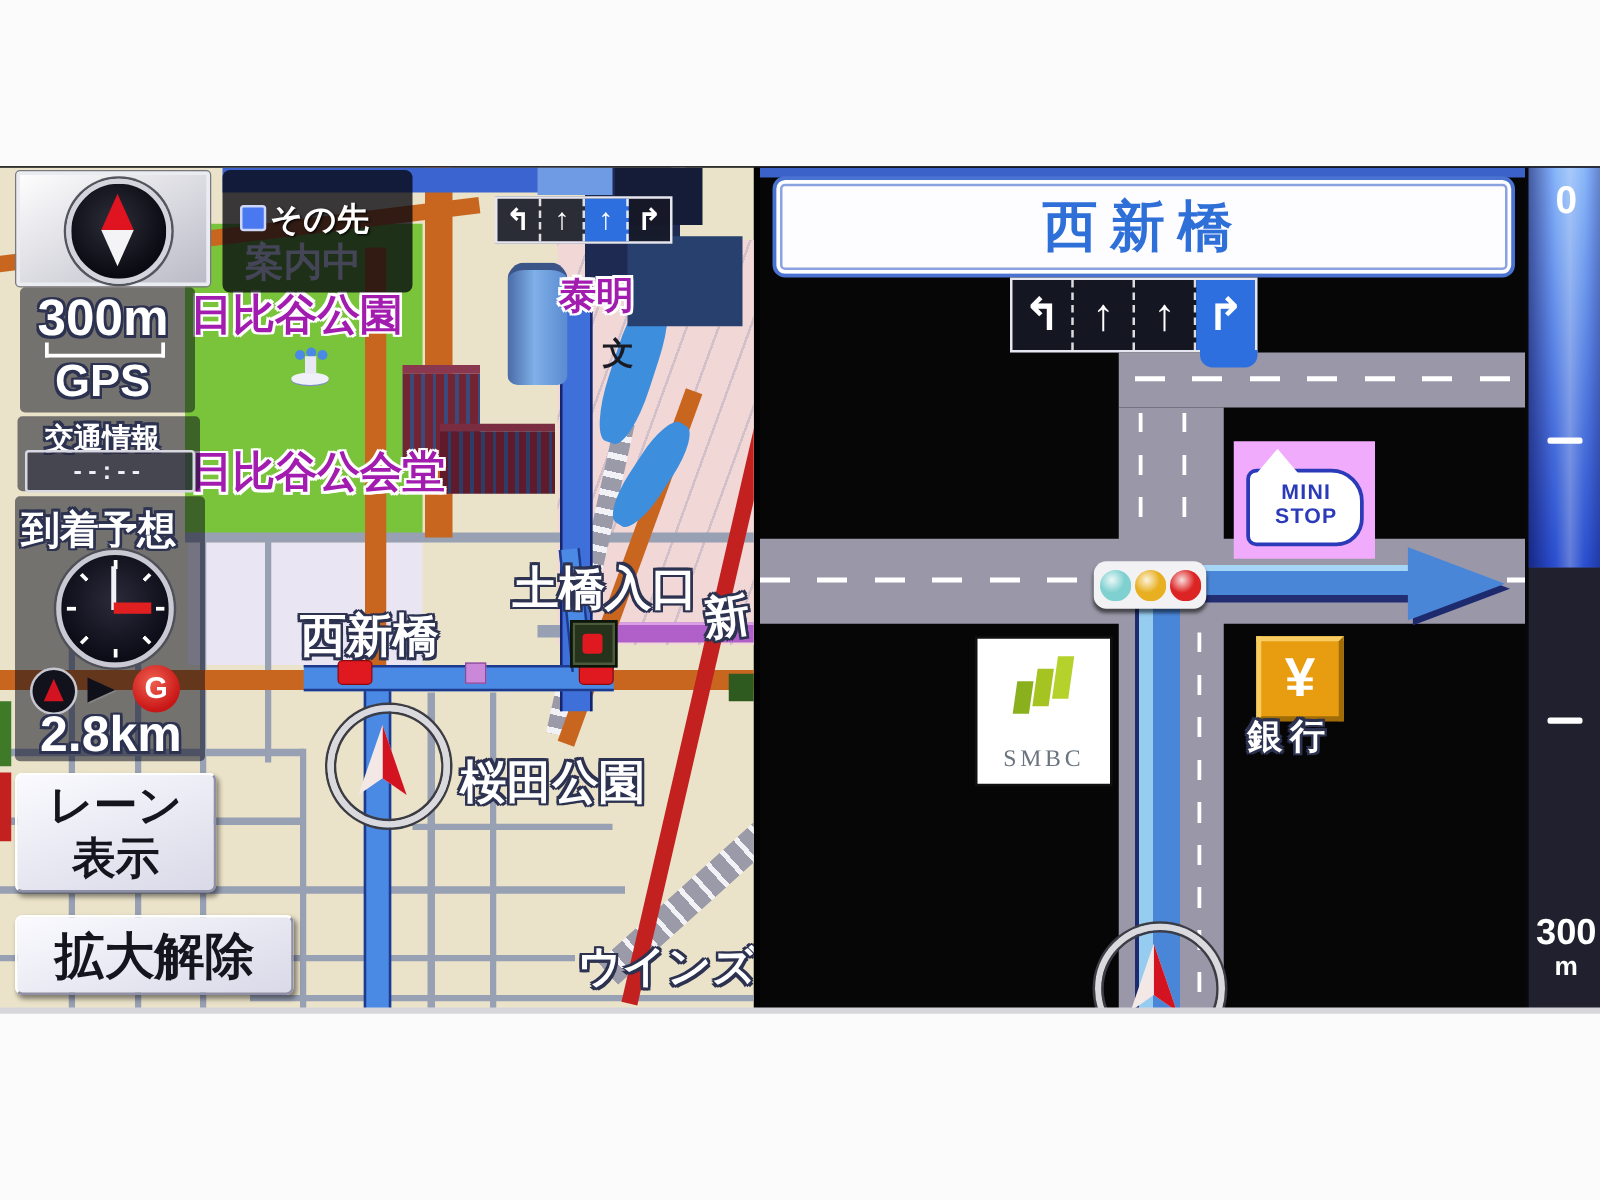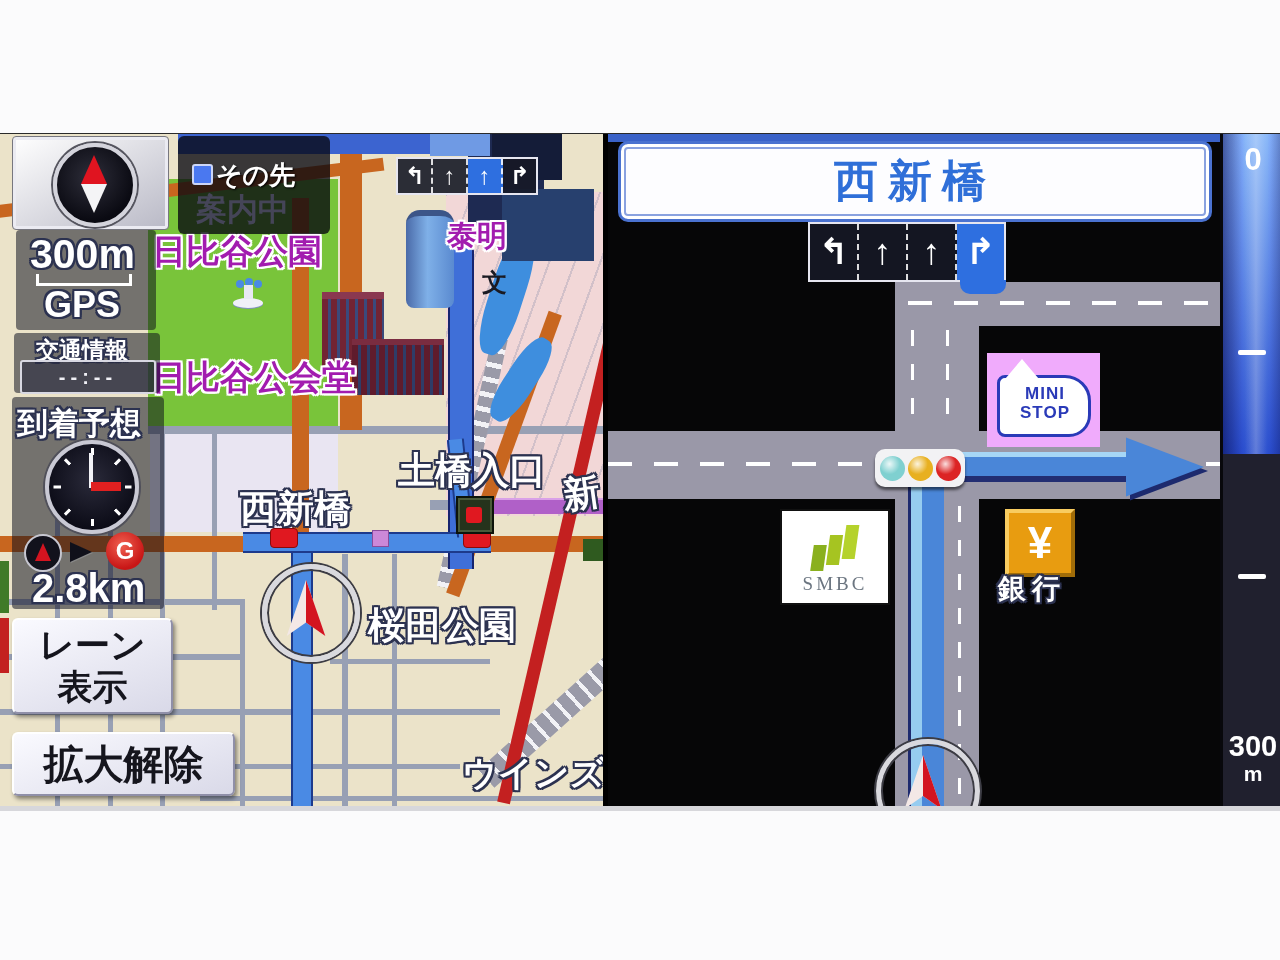--- a/index.html
+++ b/index.html
@@ -125,21 +125,21 @@
     <div class="cararrow" style="left:283px;top:446px;width:46px;height:56px;">
       <div class="base"></div>
           <div class="half"></div>
     </div>
 
     <div class="maplabel od" style="left:152px;top:95px;font-size:34px;">日比谷公園</div>
     <div class="maplabel od" style="left:152px;top:221px;font-size:34px;">日比谷公会堂</div>
     <div class="maplabel od" style="left:447px;top:82px;font-size:30px;">泰明</div>
     <div class="maplabel" style="left:482px;top:132px;font-size:25px;color:#1a1a22;">文</div>
     <div class="maplabel ow" style="left:240px;top:350px;font-size:37px;">西新橋</div>
-    <div class="maplabel ow" style="left:398px;top:312px;font-size:37px;">土橋入口</div>
+    <div class="maplabel ow" style="left:410px;top:312px;font-size:37px;">土橋入口</div>
     <div class="maplabel ow" style="left:563px;top:335px;font-size:37px;transform:rotate(-8deg);">新</div>
     <div class="maplabel ow" style="left:368px;top:467px;font-size:37px;">桜田公園</div>
     <div class="maplabel ow" style="left:462px;top:616px;font-size:35px;">ウインズ</div>
 
     <div class="abs" style="left:178px;top:0;width:272px;height:20px;background:#3c64d0;"></div>
     <div class="abs" style="left:430px;top:0;width:60px;height:22px;background:#6f9ae4;"></div>
 
     <div class="abs" style="left:12px;top:2px;width:155px;height:92px;background:linear-gradient(150deg,#ffffff,#b9b9c6);border:1px solid #77777f;border-radius:4px;box-shadow:inset 0 0 0 3px #ebebf2;cursor:pointer;">
       <div class="abs" style="left:40px;top:6px;width:76px;height:76px;border-radius:50%;background:radial-gradient(circle at 45% 40%,#2e2e3a,#0a0a12 70%);border:4px solid #d4d4dc;box-shadow:0 0 0 2px #55555f;">
         <div class="abs" style="left:24px;top:8px;width:0;height:0;border-left:13px solid transparent;border-right:13px solid transparent;border-bottom:29px solid #e01420;"></div>
@@ -229,21 +229,21 @@
 
     <div class="abs" style="left:379px;top:179px;width:113px;height:94px;background:#f0abfc;margin-top:40px;">
       <div class="abs" style="left:10px;top:22px;width:88px;height:56px;background:#fff;border:3px solid #2a3ab8;border-radius:8px 26px 22px 8px;"></div>
       <div class="abs" style="left:13px;top:6px;width:44px;height:26px;background:#fff;clip-path:polygon(0 100%,50% 0,100% 100%);"></div>
       <div class="abs" style="left:13px;top:24px;width:90px;height:52px;display:flex;flex-direction:column;align-items:center;justify-content:center;color:#2a3ab8;font-weight:900;font-size:17px;line-height:19px;letter-spacing:1px;">
         <span>MINI</span>
         <span>STOP</span>
       </div>
     </div>
 
-    <div class="abs" style="left:174px;top:377px;width:106px;height:92px;background:#fff;box-shadow:0 0 0 2px #111;">
+    <div class="abs" style="left:174px;top:377px;width:106px;height:116px;background:#fff;box-shadow:0 0 0 2px #111;">
       <div class="abs" style="left:30px;top:34px;width:13px;height:26px;background:#8ab01e;transform:skewX(-8deg);"></div>
       <div class="abs" style="left:46px;top:24px;width:13px;height:30px;background:#a6c421;transform:skewX(-8deg);"></div>
       <div class="abs" style="left:62px;top:14px;width:13px;height:34px;background:#b5d22c;transform:skewX(-8deg);"></div>
       <div class="abs" style="left:0;bottom:8px;width:100%;text-align:center;color:#6b7580;font-size:19px;letter-spacing:3px;font-family:'Liberation Serif','DejaVu Serif',serif;">SMBC</div>
     </div>
 
     <div class="abs" style="left:397px;top:375px;width:62px;height:60px;background:#e89c10;border:4px solid;border-color:#f8cc60 #a06c08 #a06c08 #f8cc60;display:flex;align-items:center;justify-content:center;">
       <span style="color:#fff;font-weight:900;font-size:44px;line-height:44px;">¥</span>
     </div>
     <div class="maplabel ow" style="left:390px;top:436px;font-size:28px;letter-spacing:6px;">銀行</div>

